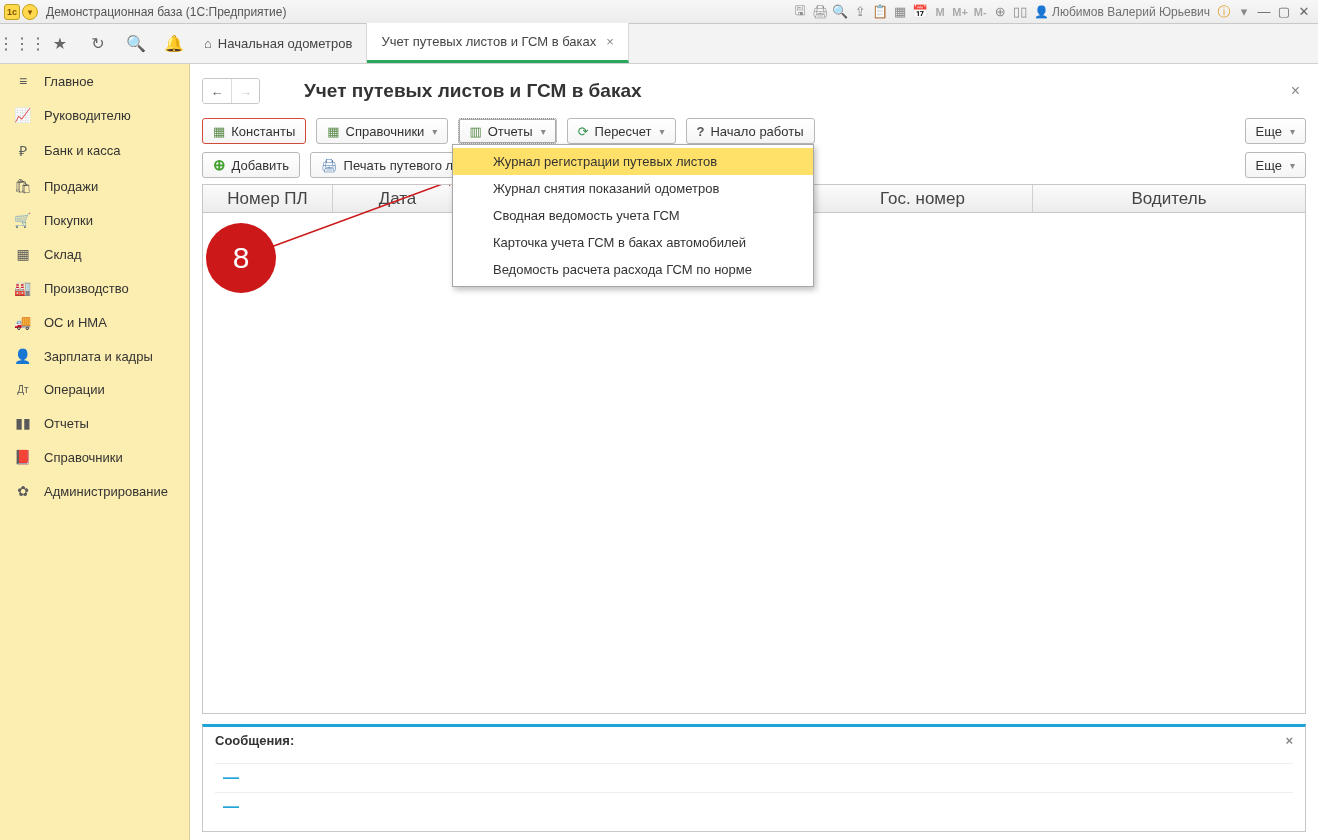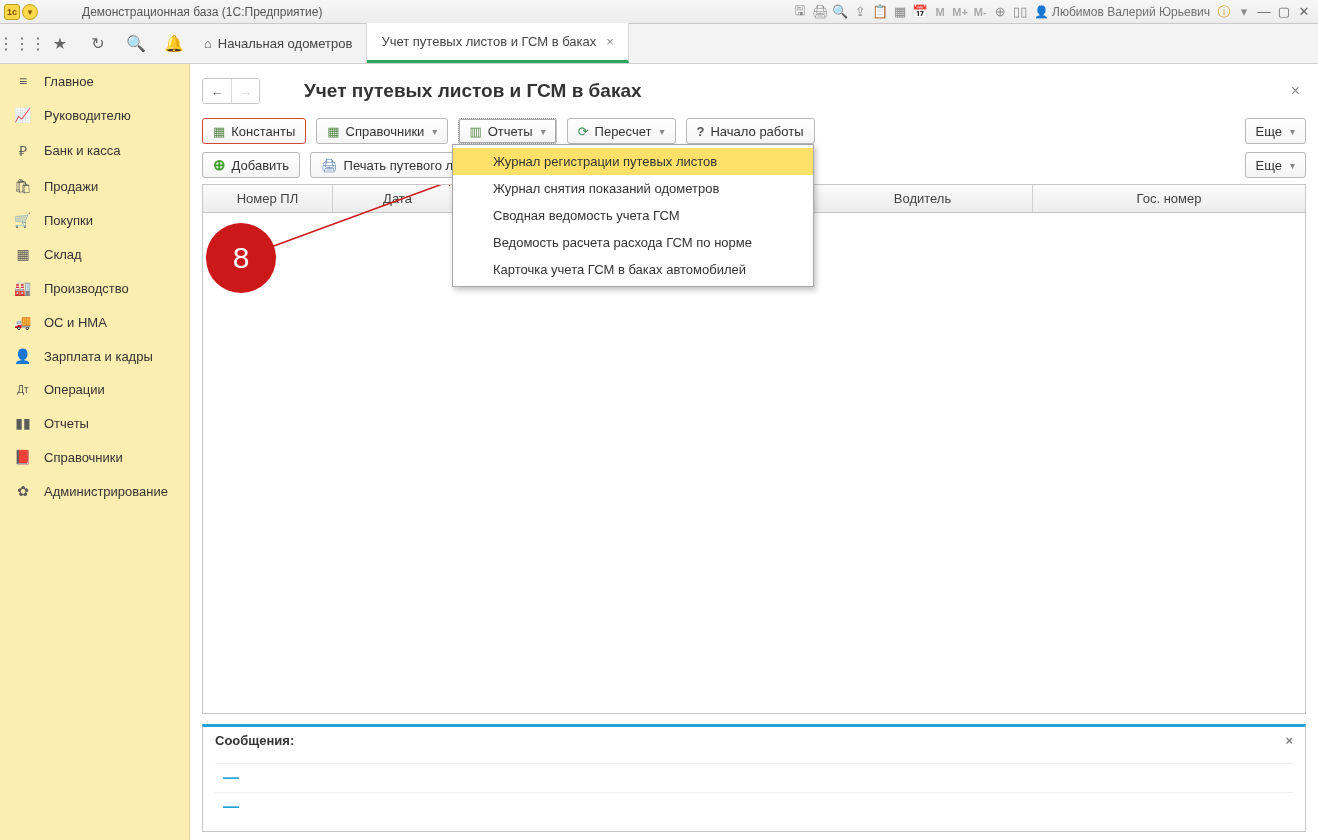--- a/index.html
+++ b/index.html
@@ -2,21 +2,21 @@
 <html><head>
 <meta charset="utf-8">
 <style>
   * { margin: 0; padding: 0; box-sizing: border-box; }
   body { font-family: Arial, sans-serif; font-size: 13px; color: #333; background: #fff; width: 1318px; height: 840px; overflow: hidden; }
 
   
   .titlebar { height: 24px; background: linear-gradient(#f7f7f7,#ececec); border-bottom: 1px solid #c8c8c8; display: flex; align-items: center; padding: 0 4px; font-size: 12px; }
   .titlelogo { width: 16px; height: 16px; background: #ffd84c; border: 1px solid #c0a020; border-radius: 3px; margin-right: 2px; display: flex; align-items: center; justify-content: center; font-size: 9px; font-weight: bold; color: #805000; text-align: center;}
   .titledrop { width: 16px; height: 16px; background: #ffd84c; border: 1px solid #c0a020; border-radius: 50%; margin-right: 8px; display: flex; align-items: center; justify-content: center; color: #805000; font-size: 9px;}
-  .titlebar .title { flex: 0 0 auto; color: #555; margin-left: 36px; }
+  .titlebar .title { flex: 0 0 auto; color: #555; }
   .titlebar .spacer { flex: 1; }
   .ticon { width: 18px; height: 18px; display: inline-flex; align-items: center; justify-content: center; color: #888; font-size: 13px; margin: 0 1px; cursor: pointer; }
   .ticon.m { font-size: 11px; color: #aaa; font-weight: bold;}
   .user { color: #707070; font-size: 12px; margin: 0 4px; display: flex; align-items: center; gap: 3px;}
   .winbtn { width: 20px; height: 18px; display: inline-flex; align-items: center; justify-content: center; color: #666; font-size: 13px;}
 
   
   .topstrip { height: 40px; background: #f3f3f3; border-bottom: 1px solid #d0d0d0; display: flex; align-items: stretch; }
   .quickicons { width: 190px; display: flex; align-items: center; padding-left: 12px; gap: 18px; }
   .qicon { width: 20px; height: 20px; display: inline-flex; align-items: center; justify-content: center; color: #666; font-size: 16px; cursor: pointer; }
@@ -53,21 +53,21 @@
   .ticonr { color: #44a02e; font-weight: bold; font-size: 15px;}
   .ticonp { color: #4a78b0;}
   .ticong { color: #389050;}
   .ticonhelp { font-weight: bold; color: #555;}
 
   .row2 { display: flex; gap: 10px; margin-bottom: 6px; align-items: center;}
 
   
   .tablewrap { flex: 1; border: 1px solid #c7c7c7; background: #fff; position: relative; overflow: hidden;}
   .thead { display: flex; background: linear-gradient(#fbfbfb,#ececec); border-bottom: 1px solid #c7c7c7; height: 28px;}
-  .th { border-right: 1px solid #d0d0d0; display: flex; align-items: center; justify-content: center; font-size: 13px; color: #444;}
+  .th { border-right: 1px solid #d0d0d0; display: flex; align-items: center; justify-content: center; font-size: 17px; color: #444;}
   .th:nth-child(1){ width: 130px;}
   .th:nth-child(2){ width: 130px;}
   .th:nth-child(3){ width: 350px;}
   .th:nth-child(4){ width: 220px;}
   .th:nth-child(5){ flex: 1; border-right: none;}
 
   
   .dropdown { position: absolute; left: 250px; top: 26px; width: 362px; background: #fff; border: 1px solid #a7a7a7; box-shadow: 2px 3px 6px rgba(0,0,0,0.25); z-index: 50; padding: 3px 0;}
   .ditem { padding: 6px 40px; font-size: 13px; color: #333; cursor: pointer;}
   .ditem.hover { background: #ffe169;}
@@ -228,22 +228,22 @@
       </button>
     <button class="tbtn eshche">
         <span>Еще</span>
         <span class="drop">▾</span>
       </button>
 
     <div class="dropdown">
       <div class="ditem hover">Журнал регистрации путевых листов</div>
       <div class="ditem">Журнал снятия показаний одометров</div>
       <div class="ditem">Сводная ведомость учета ГСМ</div>
+      <div class="ditem">Карточка учета ГСМ в баках автомобилей</div>
       <div class="ditem">Ведомость расчета расхода ГСМ по норме</div>
-      <div class="ditem">Карточка учета ГСМ в баках автомобилей</div>
     </div>
   </div>
 
   <div class="row2">
     <button class="tbtn">
         <span class="ticonr">⊕</span>
         <span>Добавить</span>
       </button>
     <button class="tbtn">
         <span class="ticonp">🖨</span>
@@ -253,22 +253,22 @@
         <span>Еще</span>
         <span class="drop">▾</span>
       </button>
   </div>
 
   <div class="tablewrap">
     <div class="thead">
       <div class="th">Номер ПЛ</div>
       <div class="th">Дата</div>
       <div class="th">Организация</div>
+      <div class="th">Гос. номер</div>
       <div class="th">Водитель</div>
-      <div class="th">Гос. номер</div>
     </div>
 
     <div class="badge">8</div>
     <svg class="arrow" width="220" height="90">
       <defs>
           <marker id="ah" markerWidth="8" markerHeight="8" refX="6" refY="3" orient="auto">
             <path d="M0,0 L7,3 L0,6 Z" fill="#cc1818"></path>
           </marker>
         </defs>
       <line x1="10" y1="80" x2="195" y2="12" stroke="#cc1818" stroke-width="1.5" marker-end="url(#ah)"></line>

